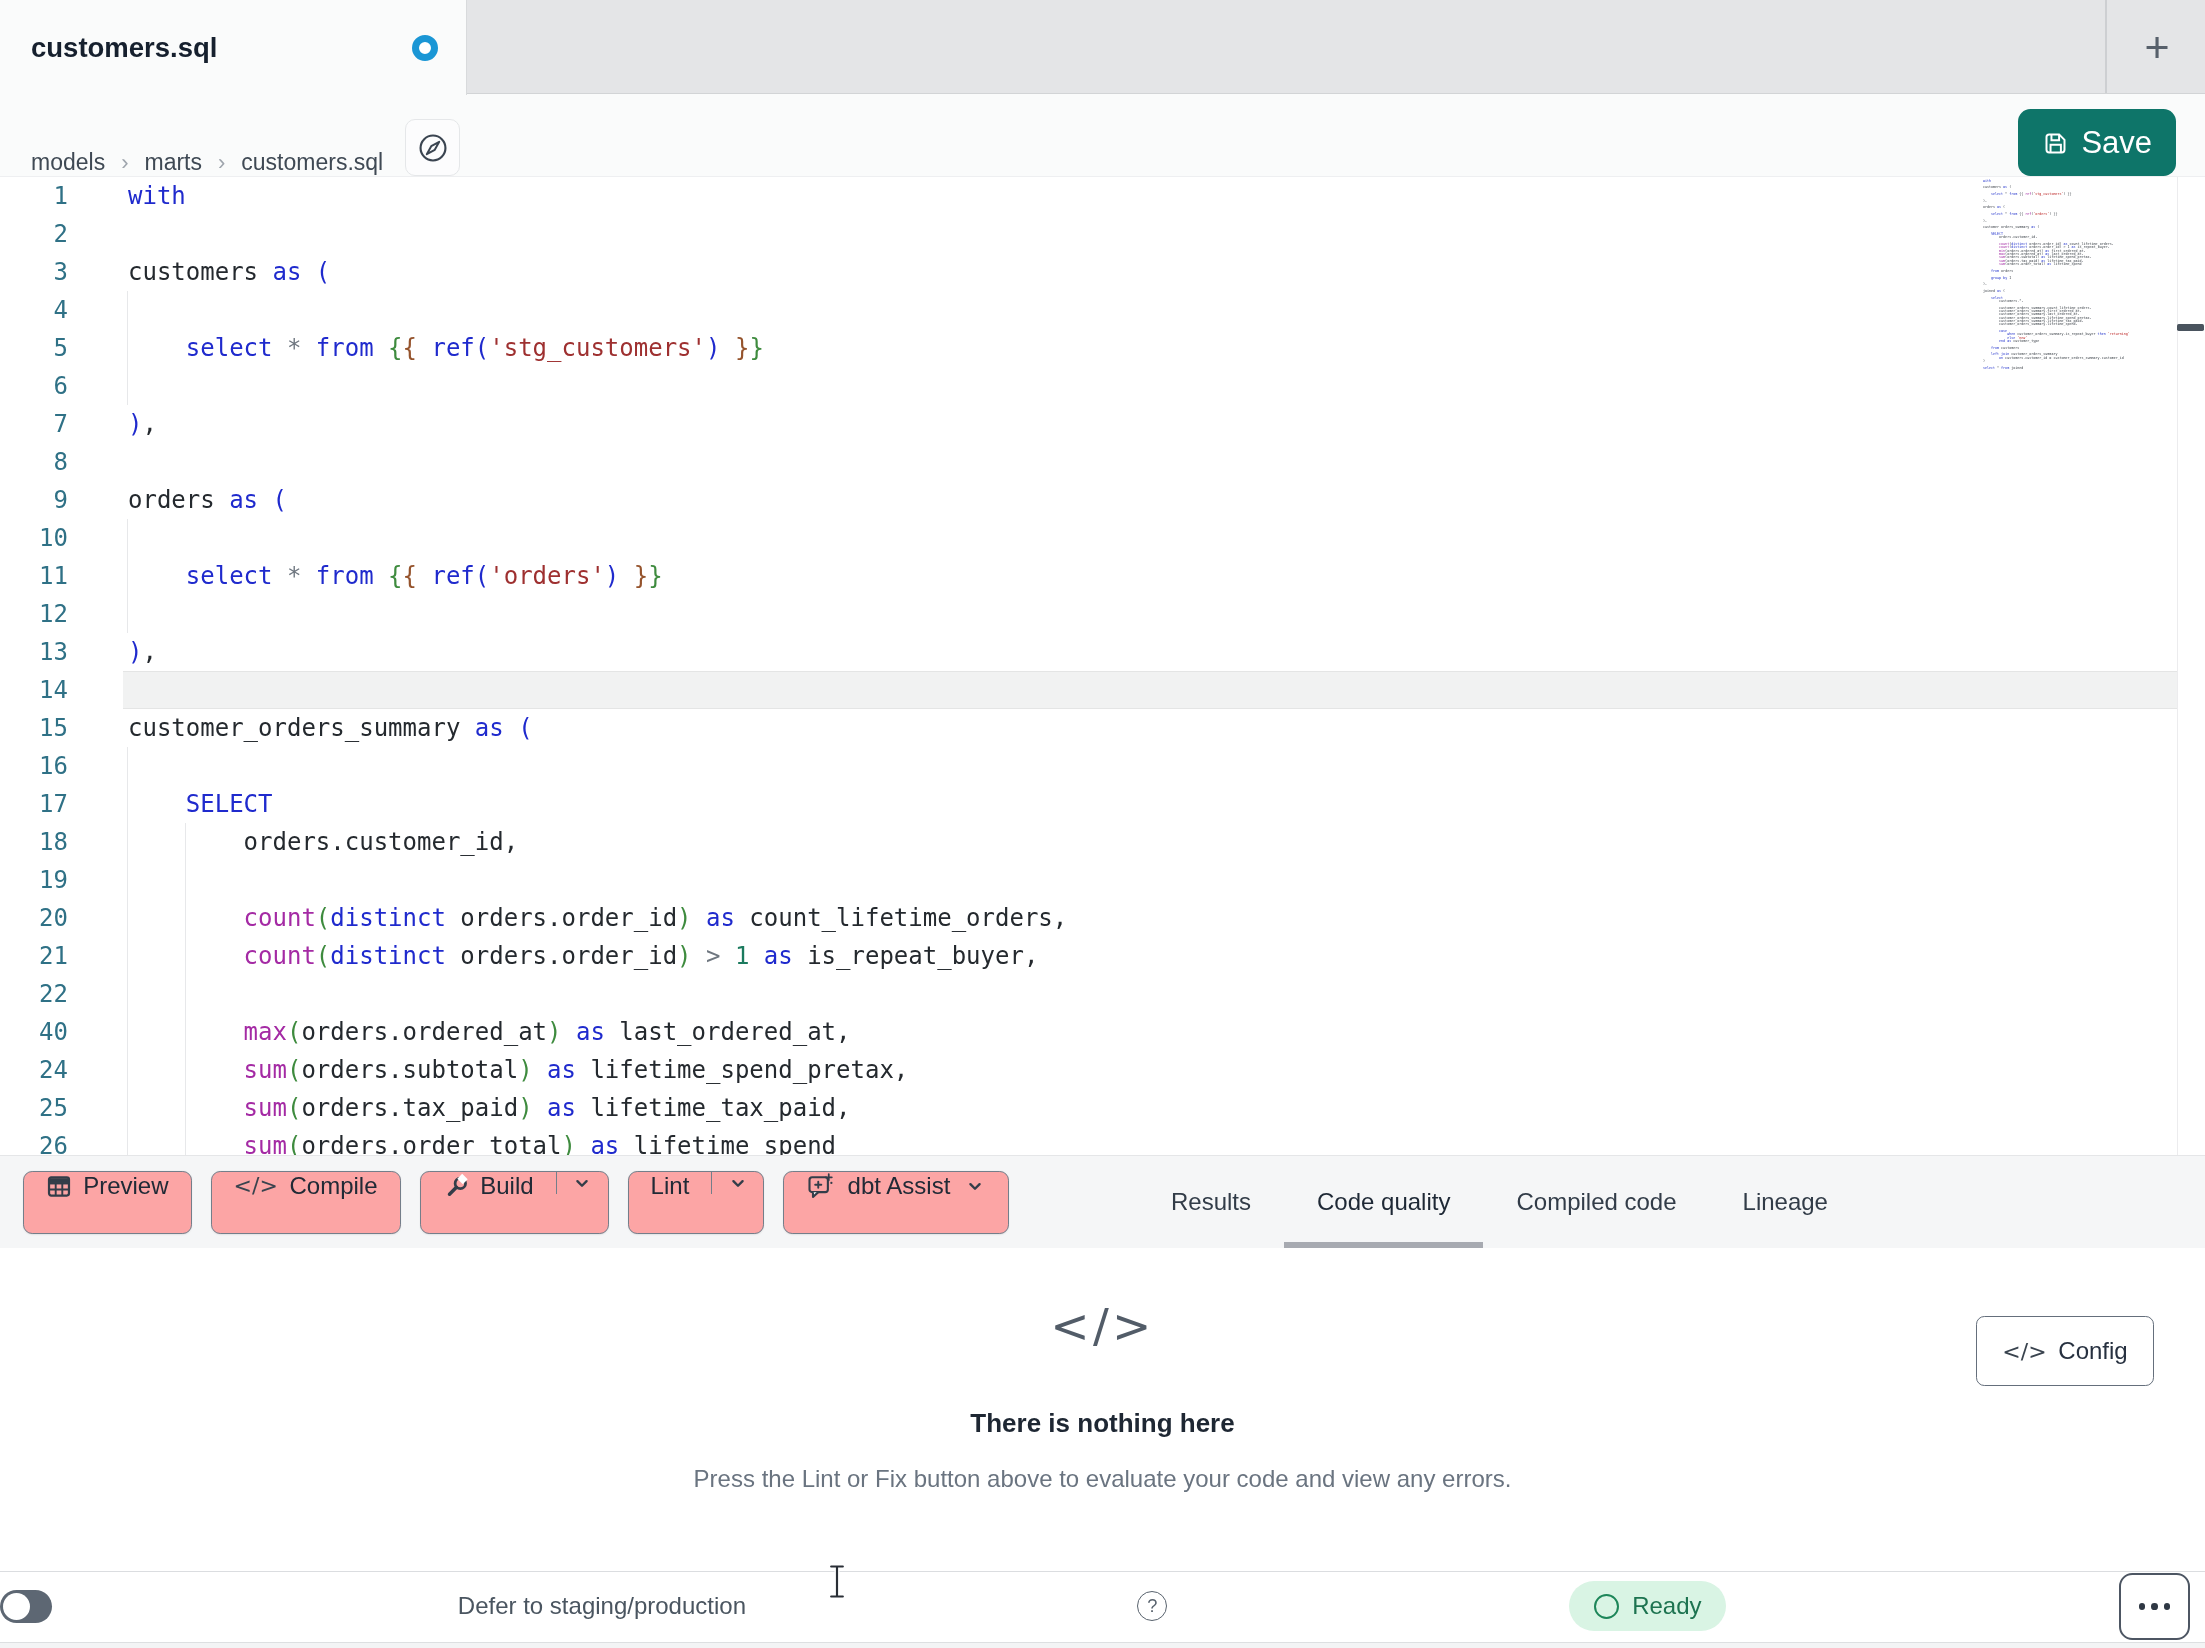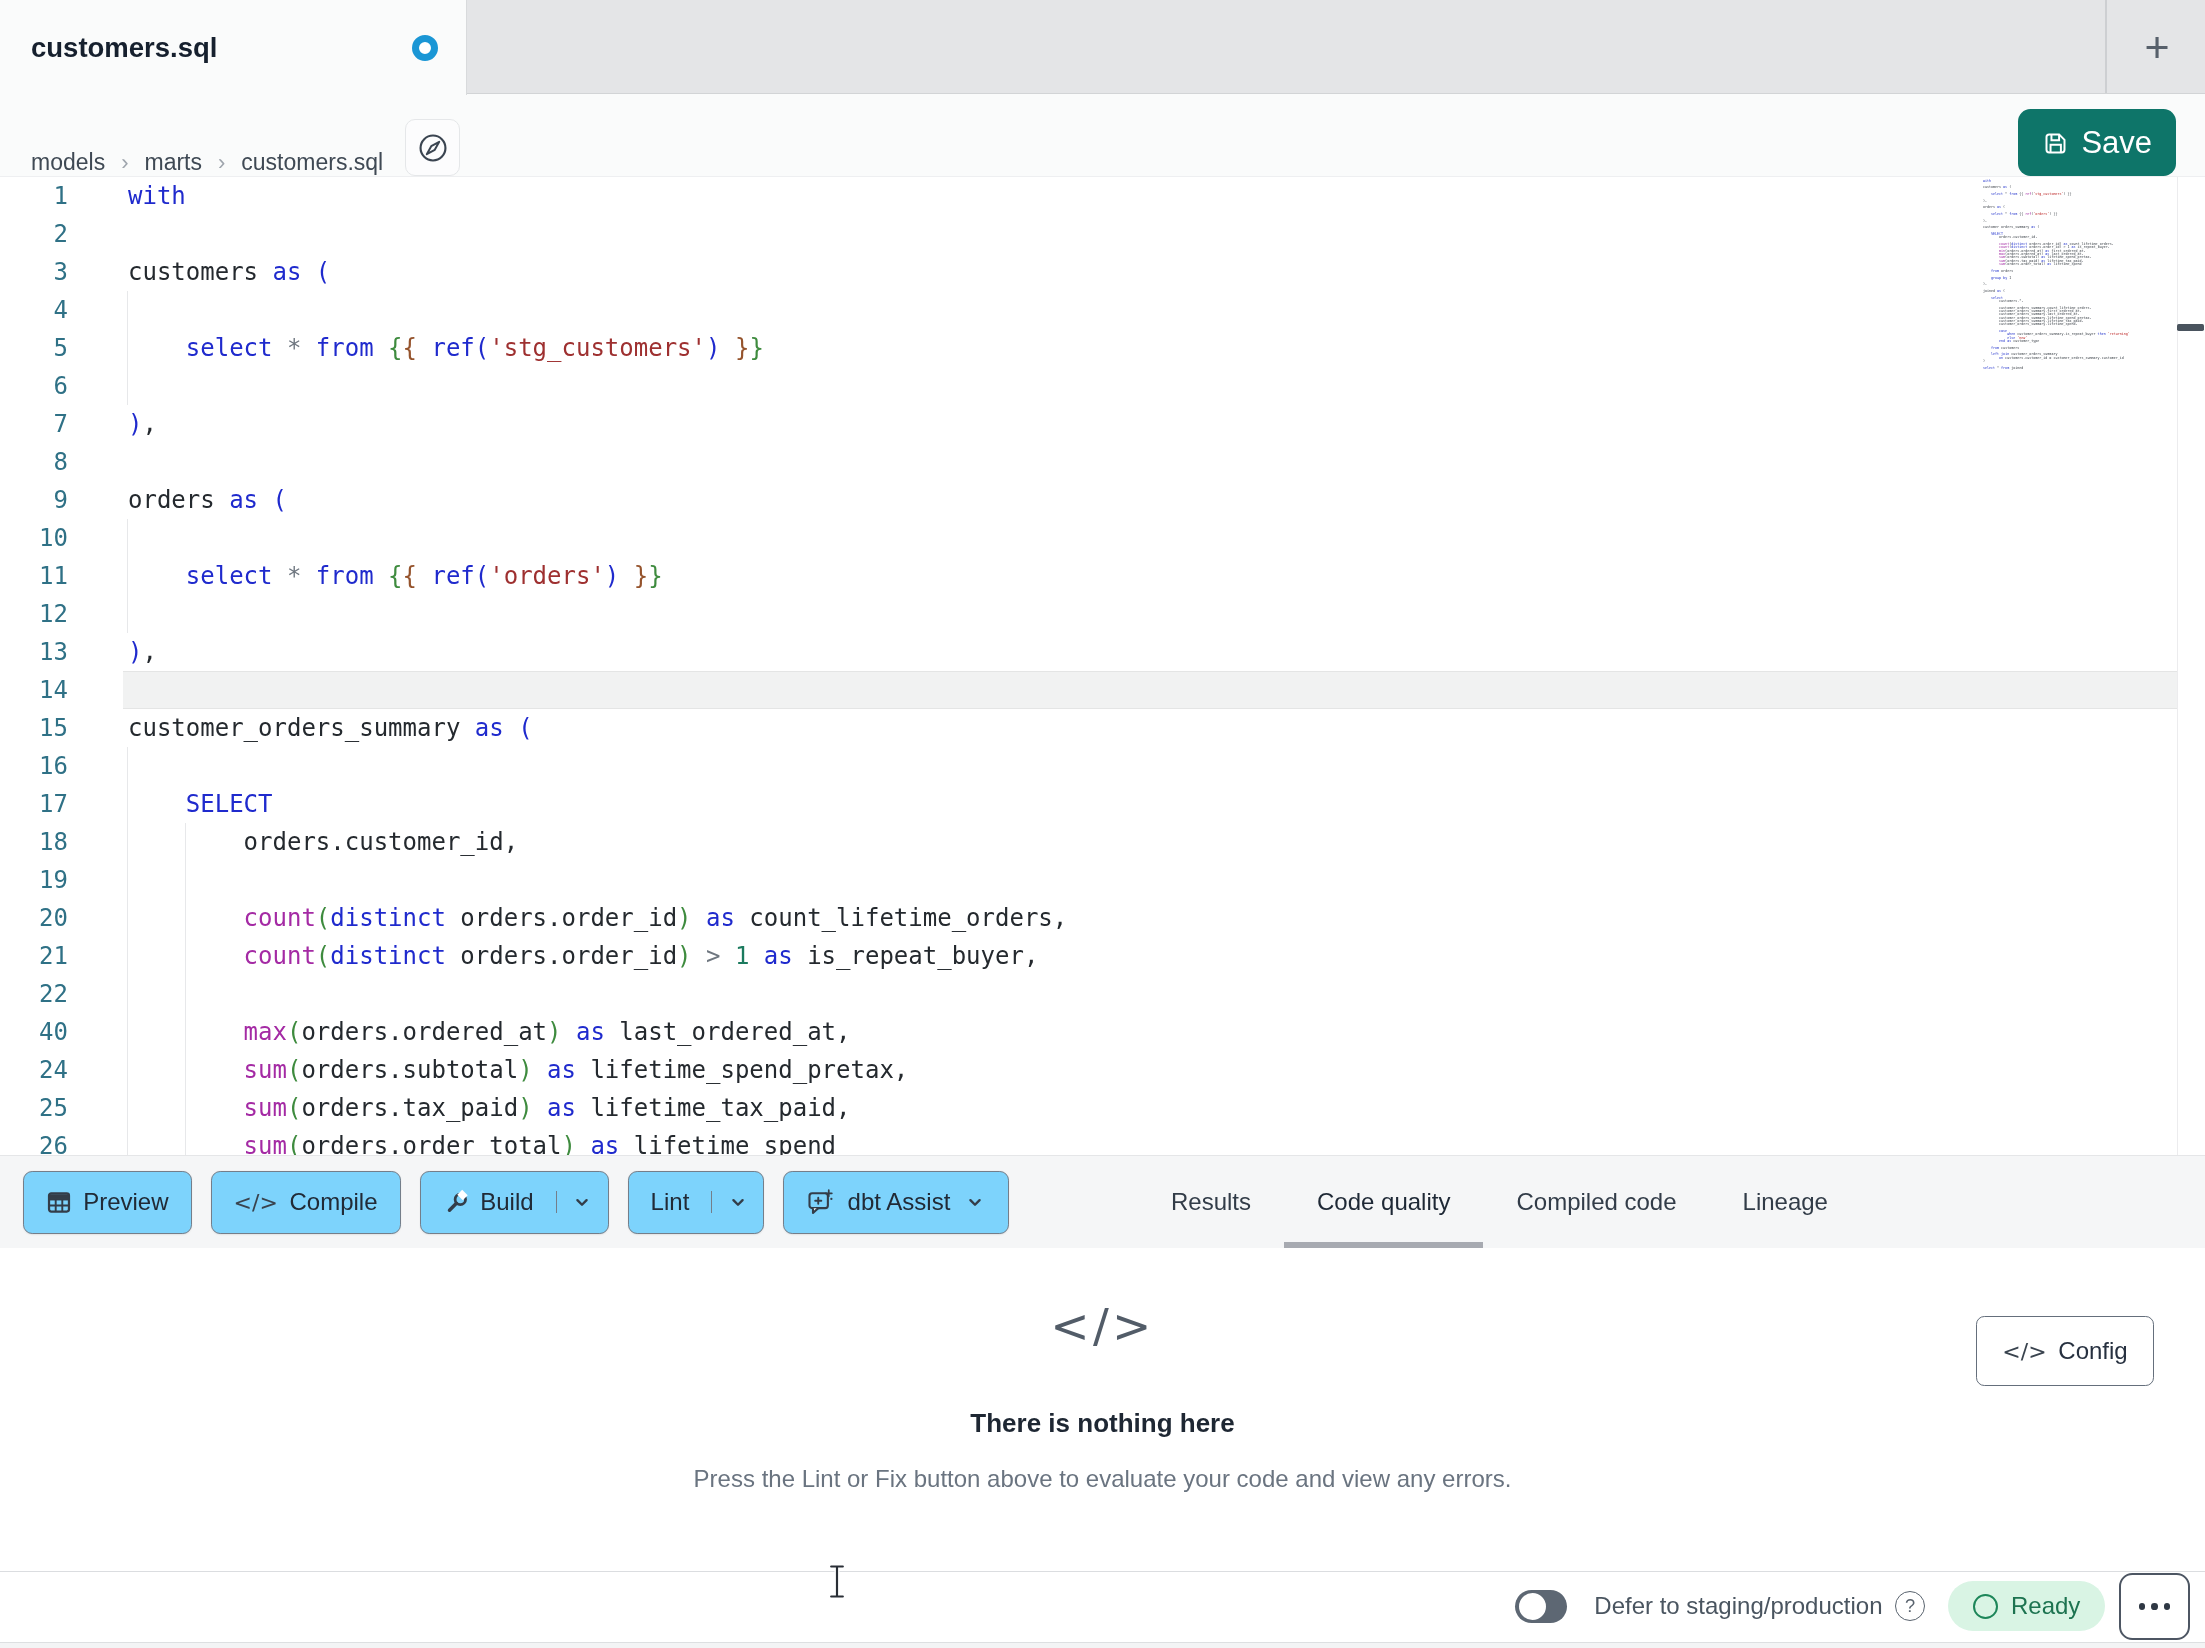--- a/index.html
+++ b/index.html
@@ -44,21 +44,21 @@
   .minimap { position:absolute; left:1983px; top:1.7px; width:192px; height:193px; overflow:hidden; }
   .minimap-inner { font-family:"DejaVu Sans Mono", monospace; font-size:10px; line-height:10px;
                    white-space:pre; color:#3a4047; transform:scale(0.334); transform-origin:top left; }
   .m-k { color:#2233cc; } .m-f { color:#a32ba3; } .m-s { color:#bb2222; }
   .scrolltrack { position:absolute; right:0; top:0; bottom:0; width:28px; background:#fff; border-left:0.8px solid #ececee; }
   .scrollthumb { position:absolute; right:0.8px; top:147px; width:27px; height:6.7px; background:#4a545e; border-radius:1.7px; }
 
   
   .toolbar { position:relative; height:93px; background:#f5f6f7; border-top:0.8px solid #e5e6e8;
              display:flex; align-items:center; padding-left:22.5px; gap:19px; }
-  .tbtn { display:flex; align-items:center; height:63px; background:#7dd3fc; border:1.4px solid #747e8a;
+  .tbtn { display:flex; align-items:flex-start; height:63px; background:#fca5a5; border:1.4px solid #747e8a;
           border-radius:9.2px; box-shadow:0 0.8px 1.7px rgba(0,0,0,0.08); color:#212a36; font-size:24px; }
   .tbtn .main { display:flex; align-items:center; gap:11.7px; padding:0 22px; }
   .tbtn .caret { display:flex; align-items:center; justify-content:center; width:52px; border-left:1.4px solid #747e8a; }
   .code-glyph { font-family:"DejaVu Sans", sans-serif; font-weight:500; color:#39434e; }
 
   .panel-tabs { position:absolute; left:1138px; top:0; bottom:0; display:flex; }
   .ptab { display:flex; align-items:center; padding:0 33px; font-size:24px; color:#323c48; }
   .ptab.active { color:#1e2835; font-weight:500; border-bottom:6.7px solid #a7aab1; padding-top:6.7px; }
 
   
@@ -67,21 +67,21 @@
   .empty-icon { font-family:"DejaVu Sans", sans-serif; font-size:47px; font-weight:500; color:#525c68; letter-spacing:3.3px; }
   .empty-title { margin-top:55px; font-size:26px; font-weight:bold; color:#1e2733; }
   .empty-sub { margin-top:26px; font-size:24px; color:#6a7480; }
   .config-btn { position:absolute; right:51px; top:68px; width:178px; height:70px; background:#fff;
                 border:1.7px solid #656f7c; border-radius:8.3px; display:flex; align-items:center; justify-content:center;
                 gap:11.7px; font-size:24px; color:#273140; }
   .config-btn .code-glyph { font-size:22px; }
 
   
   .statusbar { position:relative; height:78px; background:#fff; border-top:0.8px solid #dbdde0;
-               display:flex; align-items:center; justify-content:flex-end; padding:0 15px 8.3px 0; gap:0; }
+               display:flex; align-items:center; justify-content:space-between; padding:0 15px 8.3px 0; gap:0; }
   .statusbar::after { content:""; position:absolute; left:0; right:0; bottom:0; height:5.8px;
                       background:#f3f4f5; border-top:0.8px solid #dddfe1; }
   .toggle { width:52px; height:33px; border-radius:16.7px; background:#5d6773; position:relative; margin-right:27px; }
   .toggle-knob { position:absolute; left:3.3px; top:3.3px; width:27px; height:27px; border-radius:50%; background:#fff; }
   .defer-label { font-size:24px; color:#4a5560; margin-right:12.5px; }
   .help-icon { width:30px; height:30px; border:1.7px solid #59636e; border-radius:50%; color:#59636e;
                font-size:18.3px; display:flex; align-items:center; justify-content:center; margin-right:23px; }
   .ready-badge { width:157px; height:50px; background:#d9f4e4; border-radius:25px; display:flex; align-items:center;
                  justify-content:center; gap:13.3px; margin-right:14px; }
   .ready-ring { width:25px; height:25px; border:2.5px solid #1d8659; border-radius:50%; }

